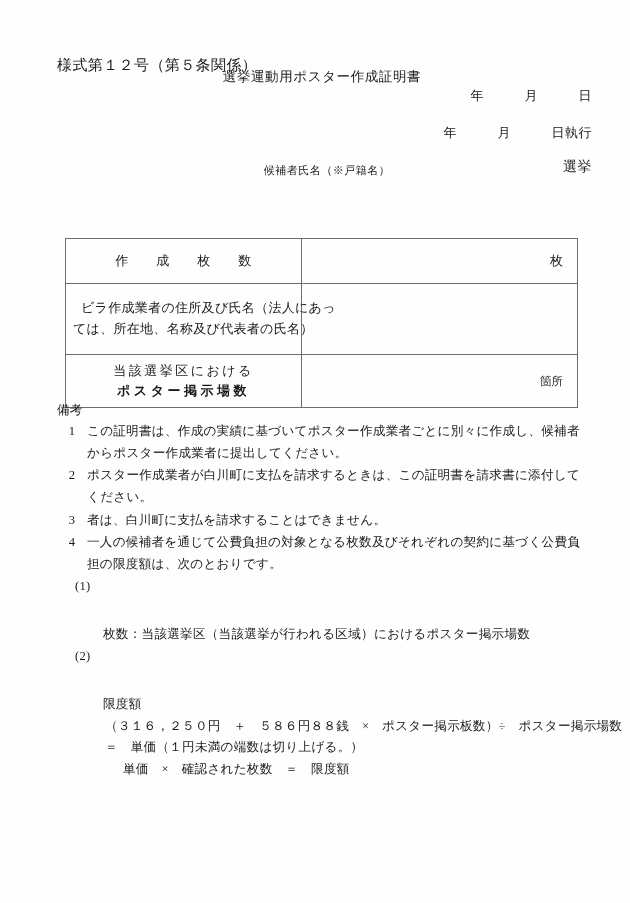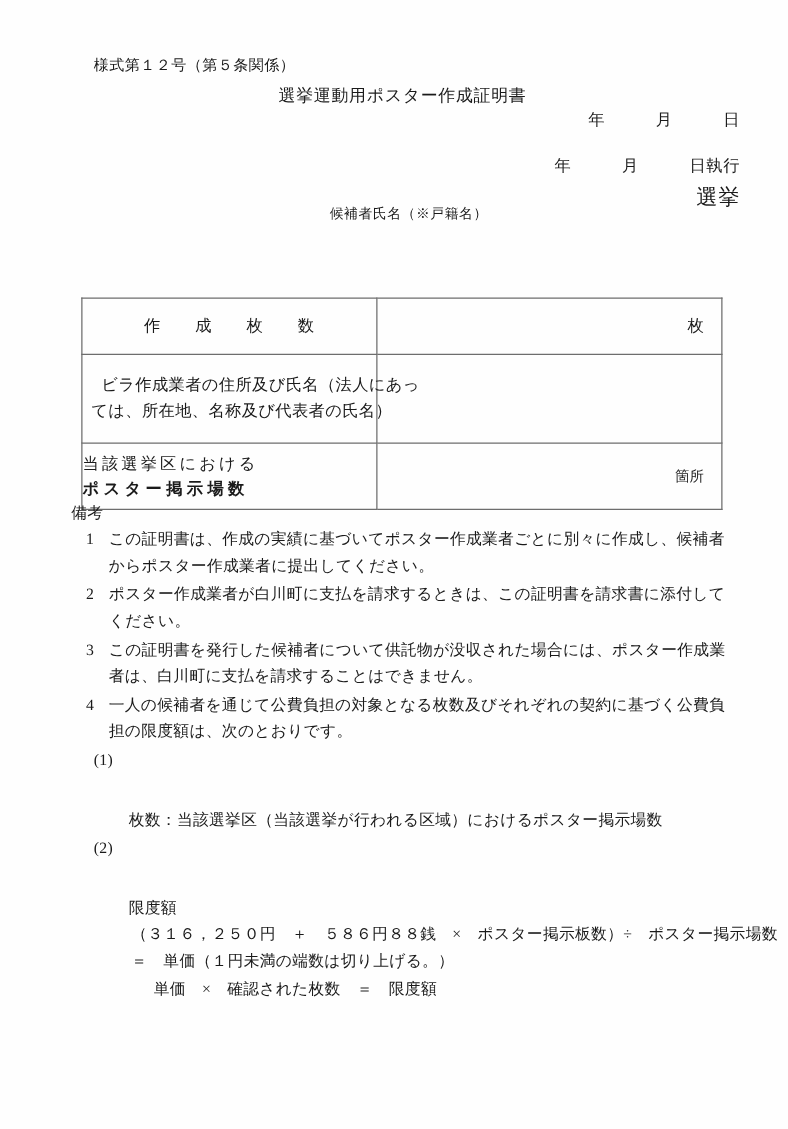--- a/index.html
+++ b/index.html
@@ -19,25 +19,24 @@
   .page {
     position: absolute;
     inset: 0;
     background: #fefefe;
   }
 
   
   .form-no {
     position: absolute;
     left: 57px;
-    top: 44px;
-    font-size: 12px;
+    top: 56px;
+    font-size: 15px;
     letter-spacing: 0.4px;
     white-space: nowrap;
-    margin-left: 18px;
   }
   .doc-title {
     position: absolute;
     left: 0;
     right: 0;
     top: 68px;
     text-align: center;
     font-size: 13.5px;
     letter-spacing: 0.6px;
     padding-left: 14px;
@@ -55,22 +54,22 @@
     right: 38px;
     top: 124px;
     font-size: 13px;
     letter-spacing: 0.5px;
     white-space: nowrap;
     text-align: center;
   }
   .election-word {
     position: absolute;
     right: 38px;
-    top: 146px;
-    font-size: 17px;
+    top: 158px;
+    font-size: 14px;
     letter-spacing: 0.5px;
     white-space: nowrap;
   }
   .candidate-name {
     position: absolute;
     left: 0;
     right: 0;
     top: 163px;
     text-align: center;
     font-size: 11px;
@@ -112,21 +111,21 @@
   .cell-label-wrap .ln { display: block; white-space: nowrap; }
   .cell-label-wrap .ln.first { text-indent: 8px; }
 
   .cell-label-spaced {
     text-align: center;
     letter-spacing: 7.5px;
     padding: 13px 0 13px 7px;
     white-space: nowrap;
   }
   .cell-label-two {
-    text-align: left;
+    text-align: center;
     padding: 6px 0 7px 0;
     line-height: 1.5;
   }
   .cell-label-two .ln { display: block; white-space: nowrap; }
   .cell-label-two .ln.sp { letter-spacing: 2.5px; }
   .cell-label-two .ln.sp2 { letter-spacing: 3.5px; font-weight: bold; }
 
   .cell-unit {
     text-align: right;
     padding: 13px 14px 13px 0;
@@ -257,21 +256,20 @@
       <div class="num">2</div>
       <div class="body">
         <span class="ln">ポスター作成業者が白川町に支払を請求するときは、この証明書を請求書に添付して</span>
         <span class="ln ind">ください。</span>
       </div>
     </div>
 
     <div class="note">
       <div class="num">3</div>
       <div class="body">
-        <span class="ln">この証明書を発行した候補者について供託物が没収された場合には、ポスター作成業</span>
         <span class="ln ind">者は、白川町に支払を請求することはできません。</span>
       </div>
     </div>
 
     <div class="note">
       <div class="num">4</div>
       <div class="body">
         <span class="ln">一人の候補者を通じて公費負担の対象となる枚数及びそれぞれの契約に基づく公費負</span>
         <span class="ln ind">担の限度額は、次のとおりです。</span>
       </div>

